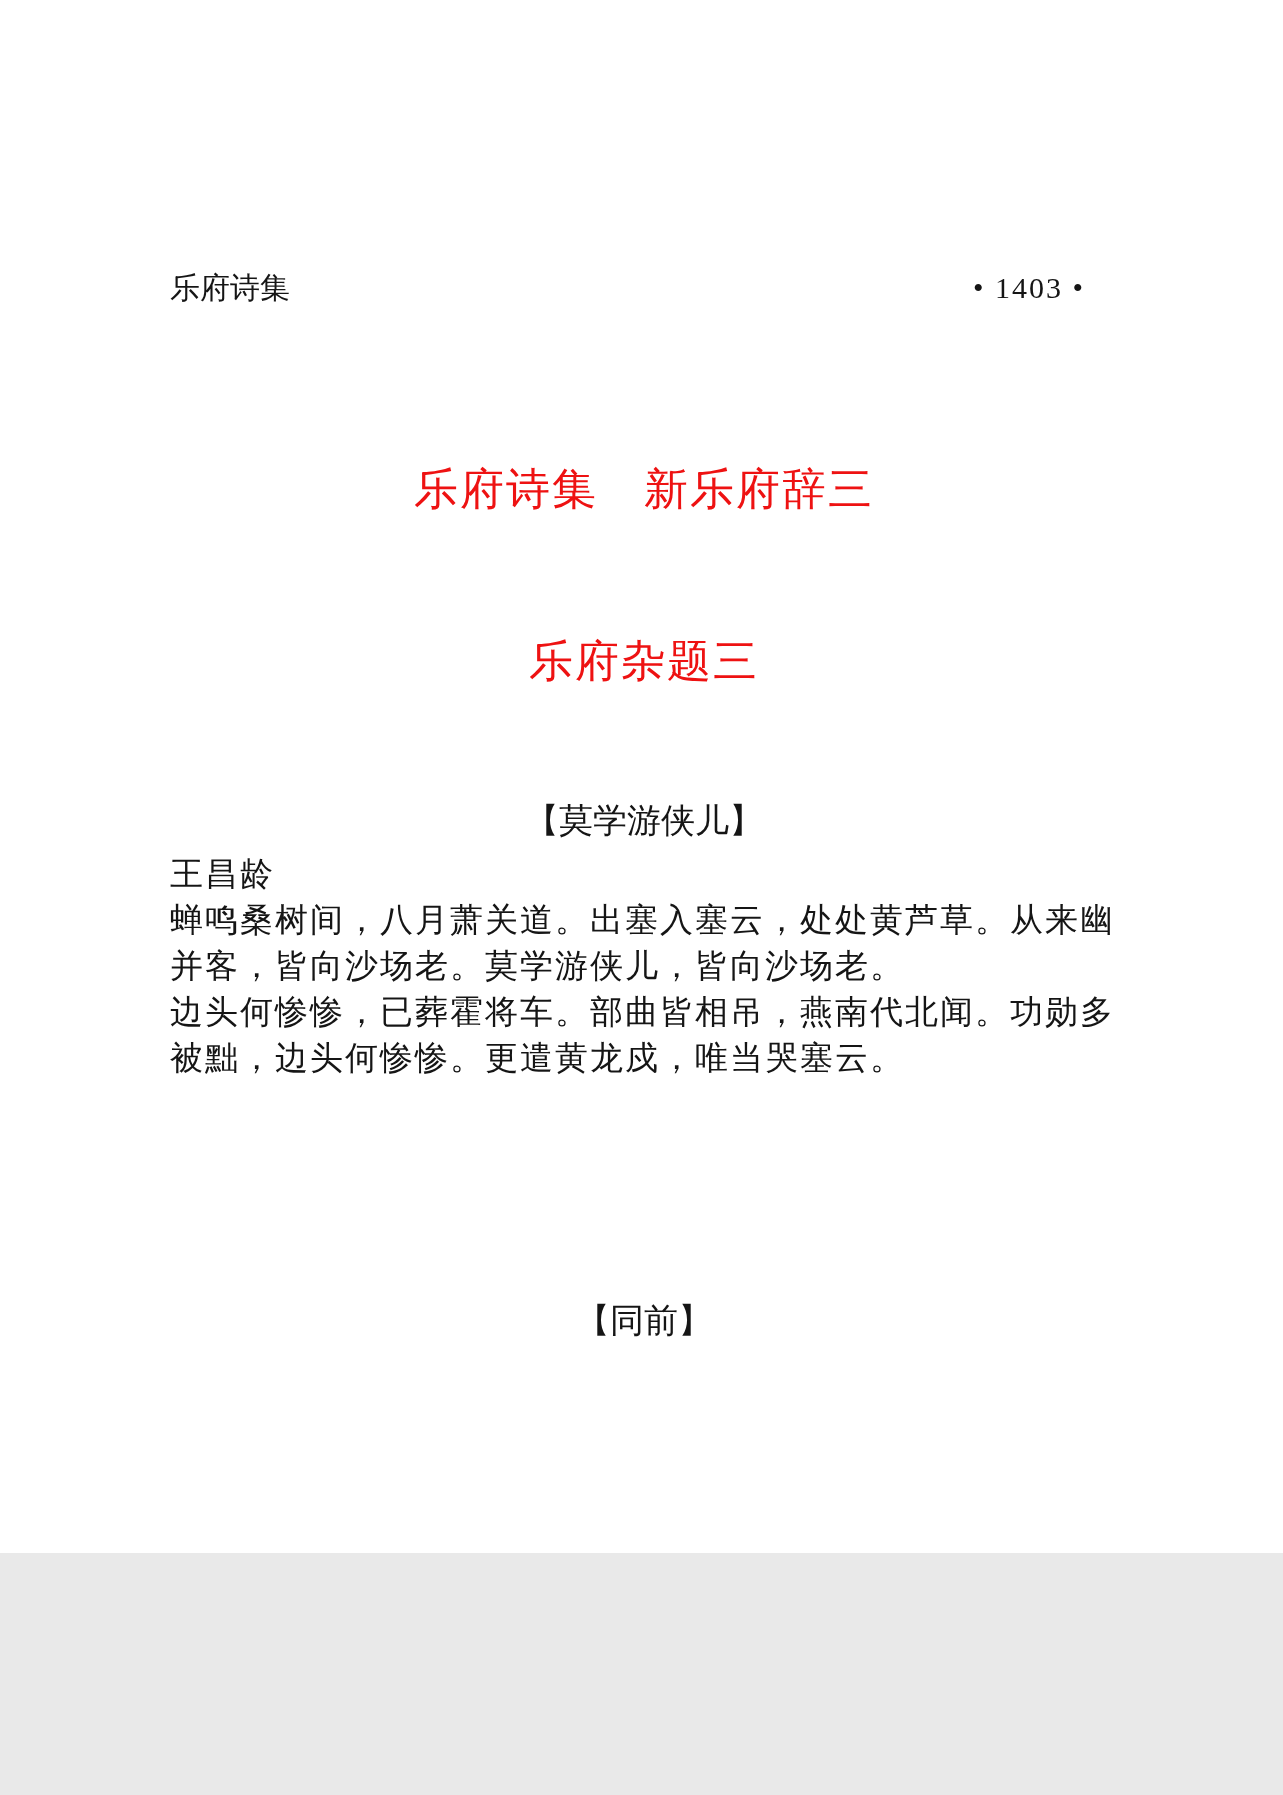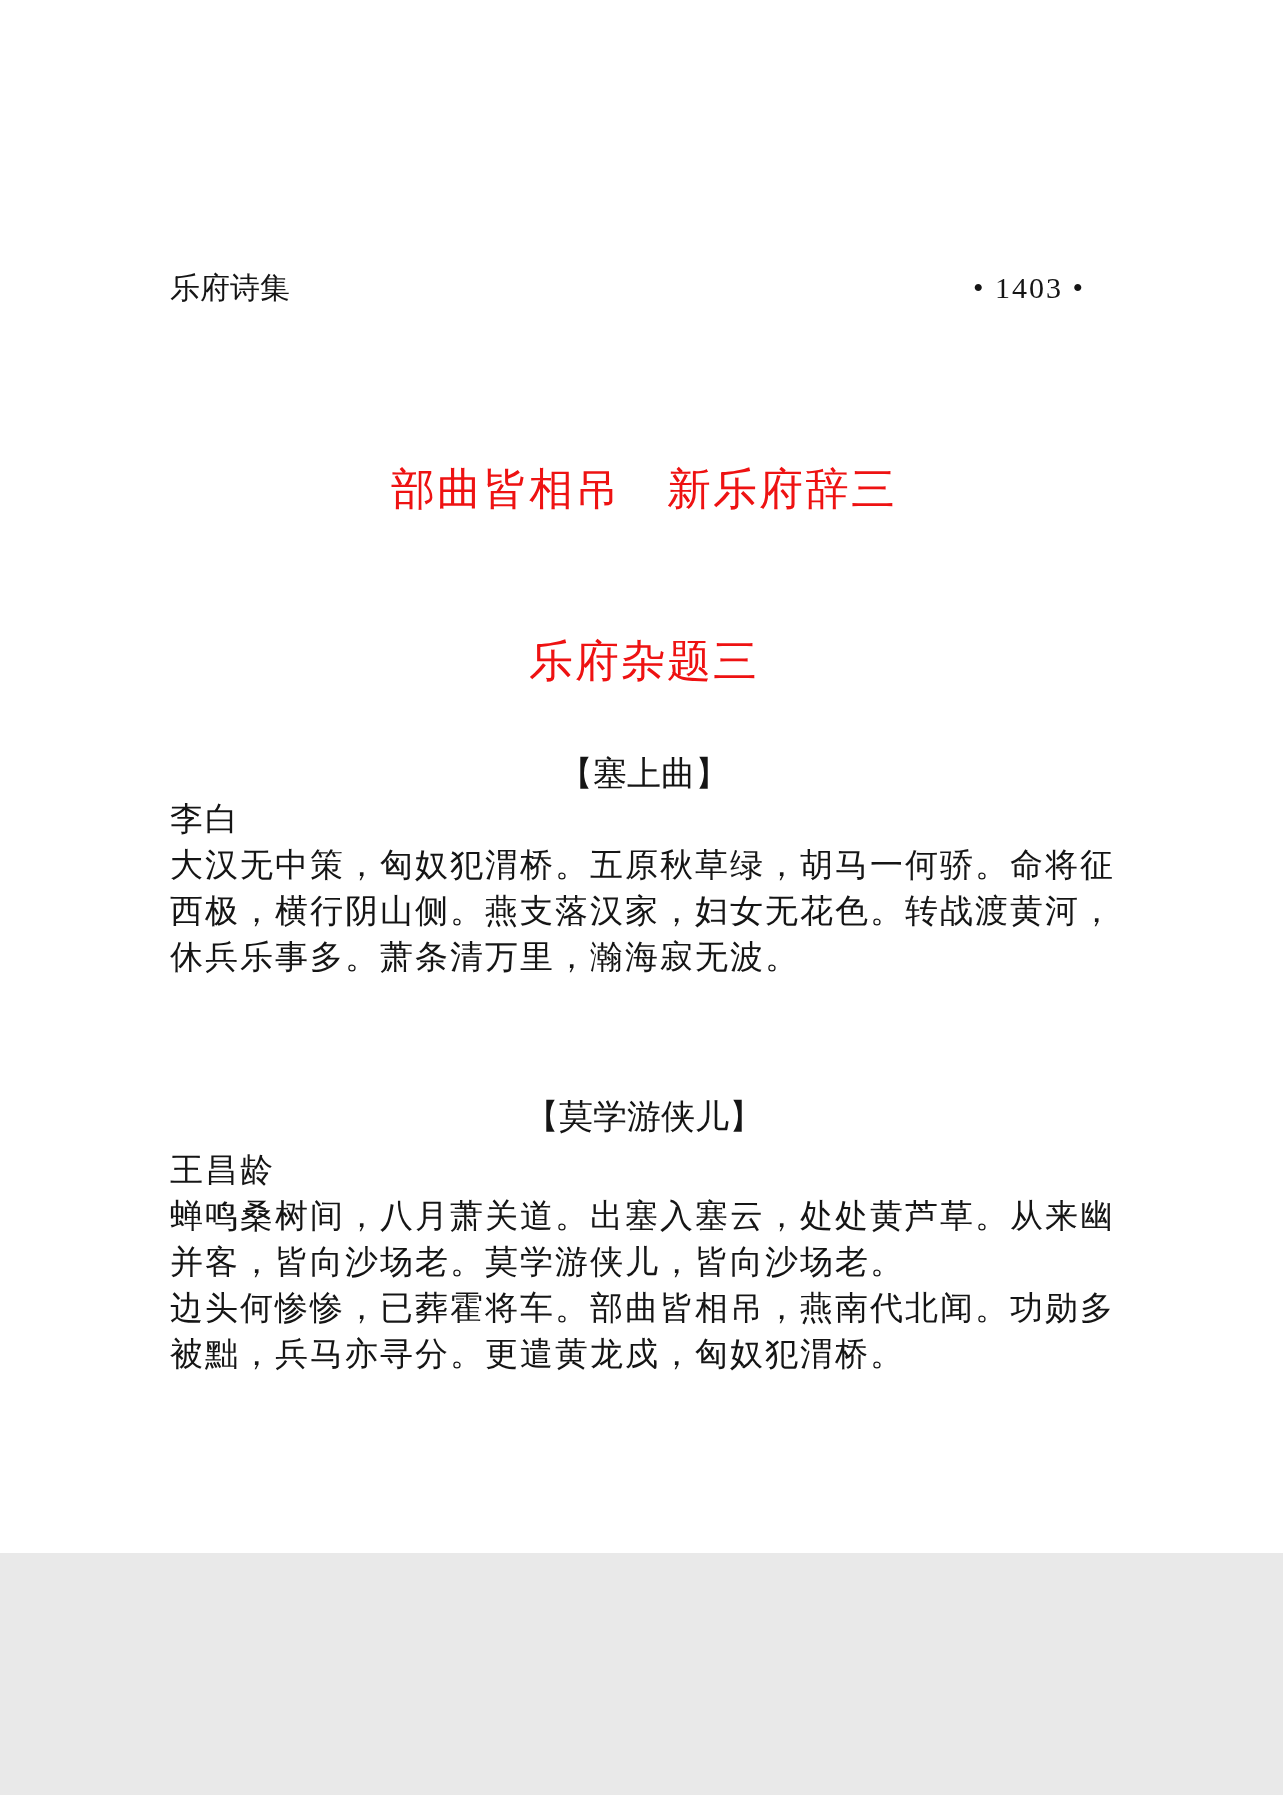--- a/index.html
+++ b/index.html
@@ -93,42 +93,33 @@
 <body>
 
 <div class="page">
   <div class="content">
 
     <div class="page-header">
       <span class="book-title">乐府诗集</span>
       <span class="page-number">• 1403 •</span>
     </div>
 
-    <h1 class="chapter-title">部曲皆相吊　新乐府辞三</h1>
+    <h1 class="chapter-title">乐府诗集　新乐府辞三</h1>
 
     <h2 class="section-title">乐府杂题三</h2>
 
-    <section class="poem">
-      <h3 class="poem-heading h1">【塞上曲】</h3>
-      <p class="poem-author">李白</p>
-      <div class="poem-body">
-        <div class="poem-line">大汉无中策，匈奴犯渭桥。五原秋草绿，胡马一何骄。命将征</div>
-        <div class="poem-line">西极，横行阴山侧。燕支落汉家，妇女无花色。转战渡黄河，</div>
-        <div class="poem-line">休兵乐事多。萧条清万里，瀚海寂无波。</div>
-      </div>
-    </section>
 
     <section class="poem">
       <h3 class="poem-heading h2">【莫学游侠儿】</h3>
       <p class="poem-author a2">王昌龄</p>
       <div class="poem-body">
         <div class="poem-line">蝉鸣桑树间，八月萧关道。出塞入塞云，处处黄芦草。从来幽</div>
         <div class="poem-line">并客，皆向沙场老。莫学游侠儿，皆向沙场老。</div>
         <div class="poem-line">边头何惨惨，已葬霍将车。部曲皆相吊，燕南代北闻。功勋多</div>
-        <div class="poem-line">被黜，兵马亦寻分。更遣黄龙戍，匈奴犯渭桥。</div>
+        <div class="poem-line">被黜，边头何惨惨。更遣黄龙戍，唯当哭塞云。</div>
       </div>
     </section>
 
     <section class="poem">
       <h3 class="poem-heading h3">【同前】</h3>
     </section>
 
   </div>
 </div>
 

